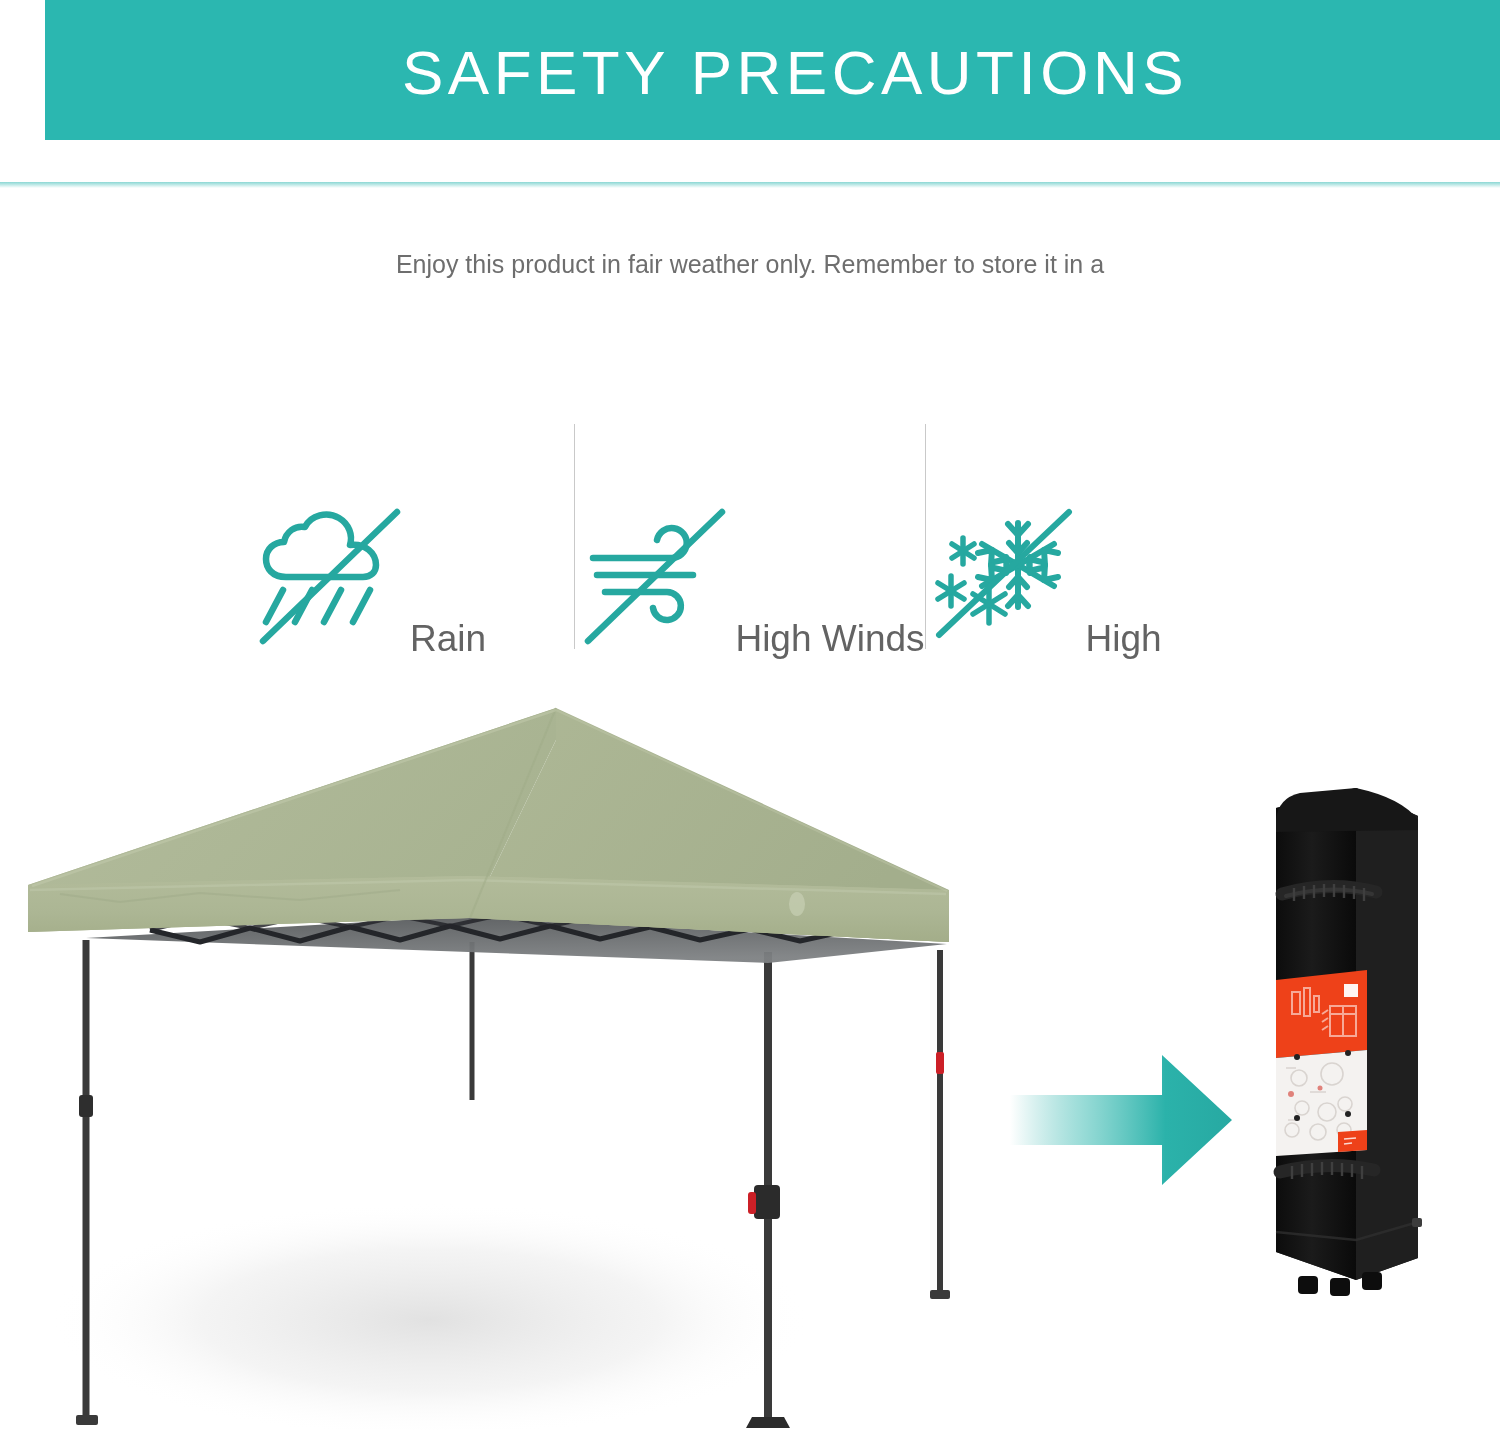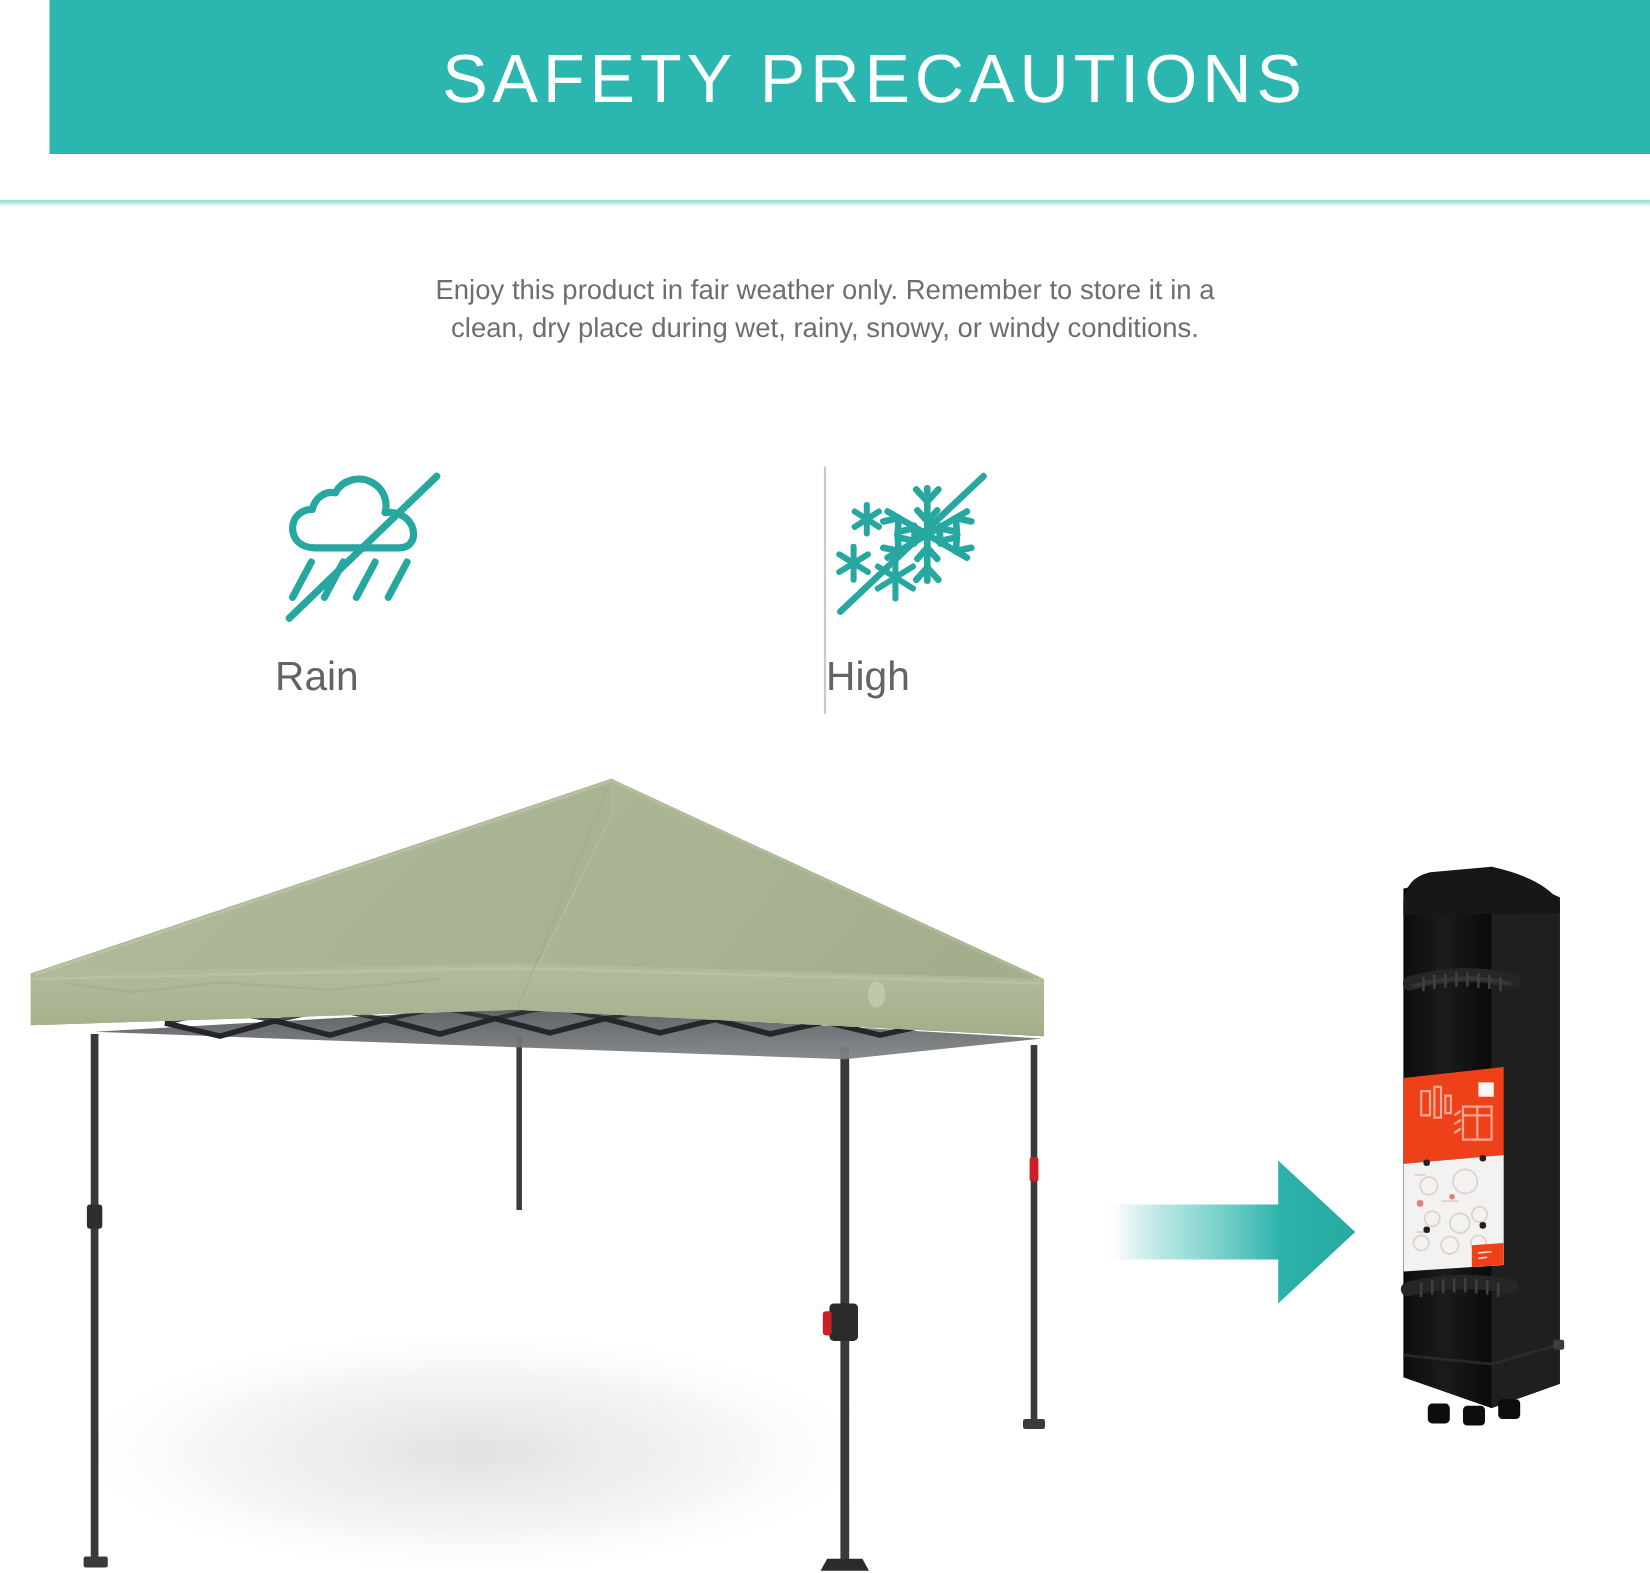--- a/index.html
+++ b/index.html
@@ -69,22 +69,22 @@
     left: 250px; top: 412px;
     width: 1000px;
     height: 245px;
     display: flex;
     align-items: stretch;
   }
   .condition {
     position: relative;
     flex: 1 1 0;
     display: flex;
-    flex-direction: column;
-    align-items: flex-start;
+    flex-direction: row;
+    align-items: flex-end;
   }
   .condition-icon {
     height: 160px;
     display: flex;
     align-items: center;
     justify-content: center;
     margin-top: 6px;
   }
   .condition-label {
     margin-top: 18px;
@@ -114,41 +114,51 @@
 
 <div class="page">
 
   <div class="header">
     <div class="header-title">SAFETY PRECAUTIONS</div>
   </div>
   <div class="header-fade"></div>
 
   <div class="intro">
     <span class="intro-line">Enjoy this product in fair weather only. Remember to store it in a</span>
-    <span class="intro-line">clean, dry place during wet, rainy, snowy, or windy conditions.</span>
   </div>
 
   <div class="conditions">
 
     <div class="condition">
       <div class="condition-icon">
         <svg width="160" height="150" viewBox="0 0 160 150" fill="none" stroke="#26A8A0" stroke-width="6.5" stroke-linecap="round" stroke-linejoin="round">
           <path d="M36 75 C22 75 16 66 16 57 C16 47 24 40 34 40 C36 30 45 23 55 25 C61 13 77 9 89 16 C99 22 103 33 100 43 C115 41 126 51 126 63 C126 70 121 75 113 75 Z"></path>
           <line x1="33" y1="88" x2="16" y2="120"></line>
           <line x1="62" y1="88" x2="45" y2="120"></line>
           <line x1="91" y1="88" x2="74" y2="120"></line>
           <line x1="120" y1="88" x2="103" y2="120"></line>
           <line x1="13" y1="139" x2="147" y2="10"></line>
         </svg>
       </div>
       <div class="condition-label">Rain</div>
     </div>
 
     <div class="vdivider"></div>
 
+    <div class="condition">
+      <div class="condition-icon">
+        <svg width="160" height="150" viewBox="0 0 160 150" fill="none" stroke="#26A8A0" stroke-width="6.5" stroke-linecap="round" stroke-linejoin="round">
+          <path d="M18 56 H96 A15 15 0 1 0 82 38"></path>
+          <line x1="22" y1="73" x2="118" y2="73"></line>
+          <path d="M30 90 H92 A14 14 0 1 1 78 106"></path>
+          <line x1="13" y1="139" x2="147" y2="10"></line>
+        </svg>
+      </div>
+      <div class="condition-label">High Winds</div>
+    </div>
 
     <div class="vdivider"></div>
 
     <div class="condition">
       <div class="condition-icon">
         <svg width="160" height="150" viewBox="0 0 160 150" fill="none" stroke="#26A8A0" stroke-width="6" stroke-linecap="round" stroke-linejoin="round">
 
           <g transform="translate(92,63)">
             <g stroke-width="6">
               <line x1="0" y1="-42" x2="0" y2="42"></line>

